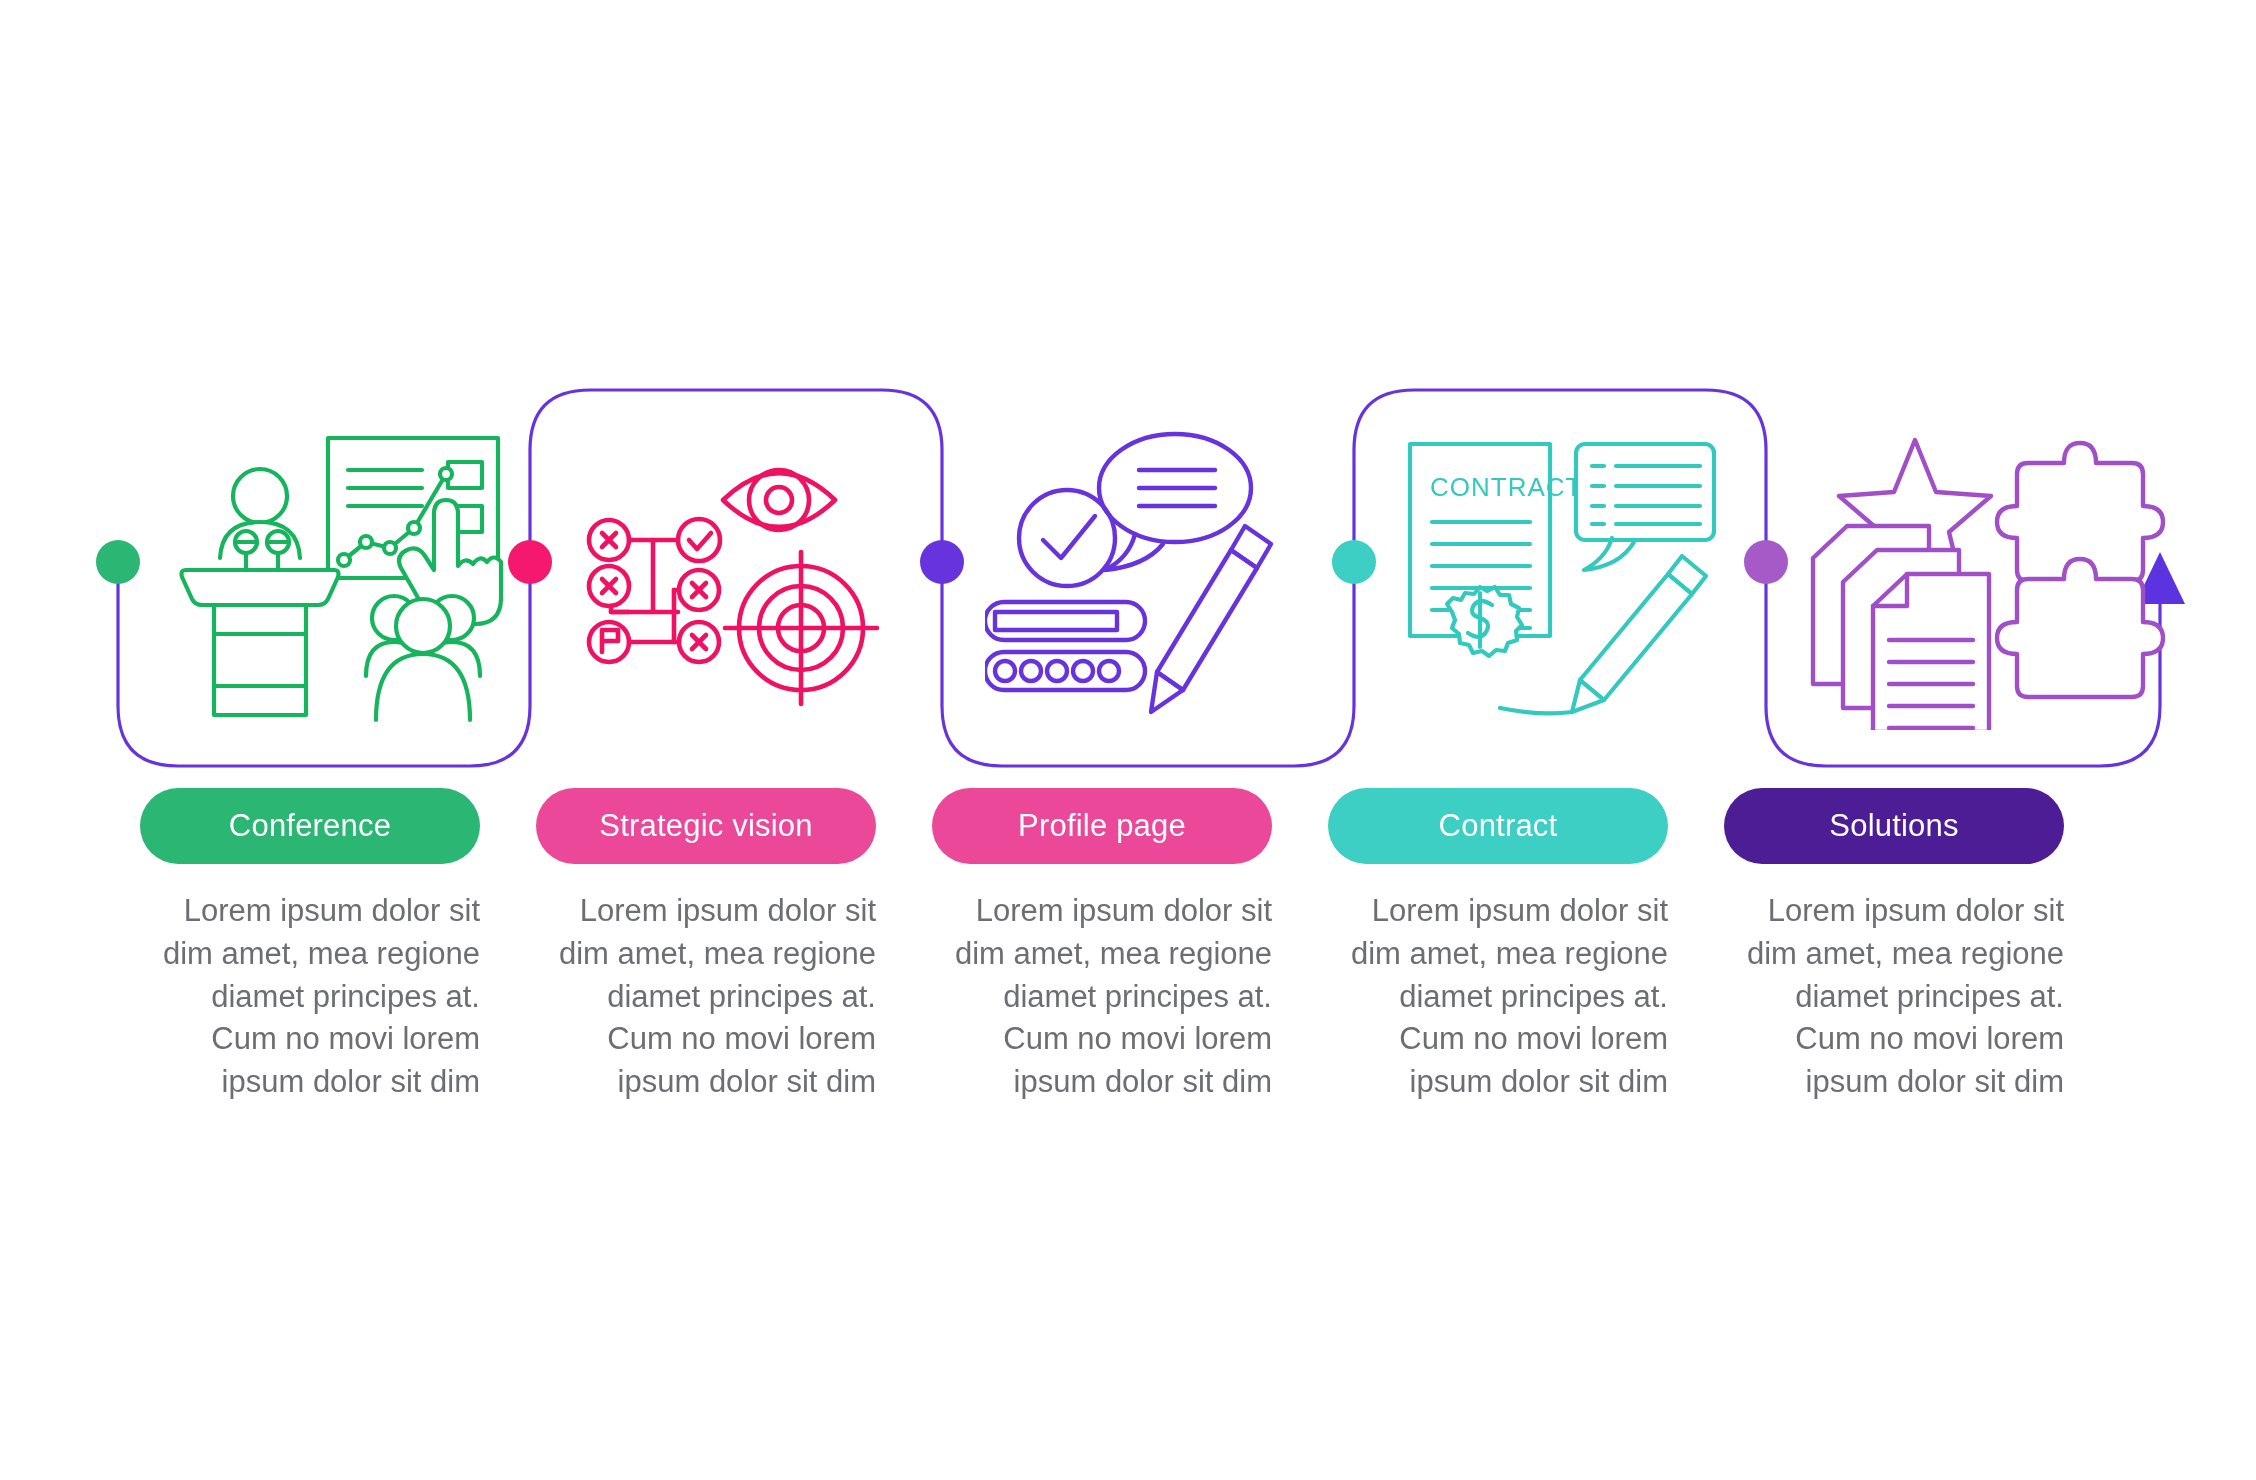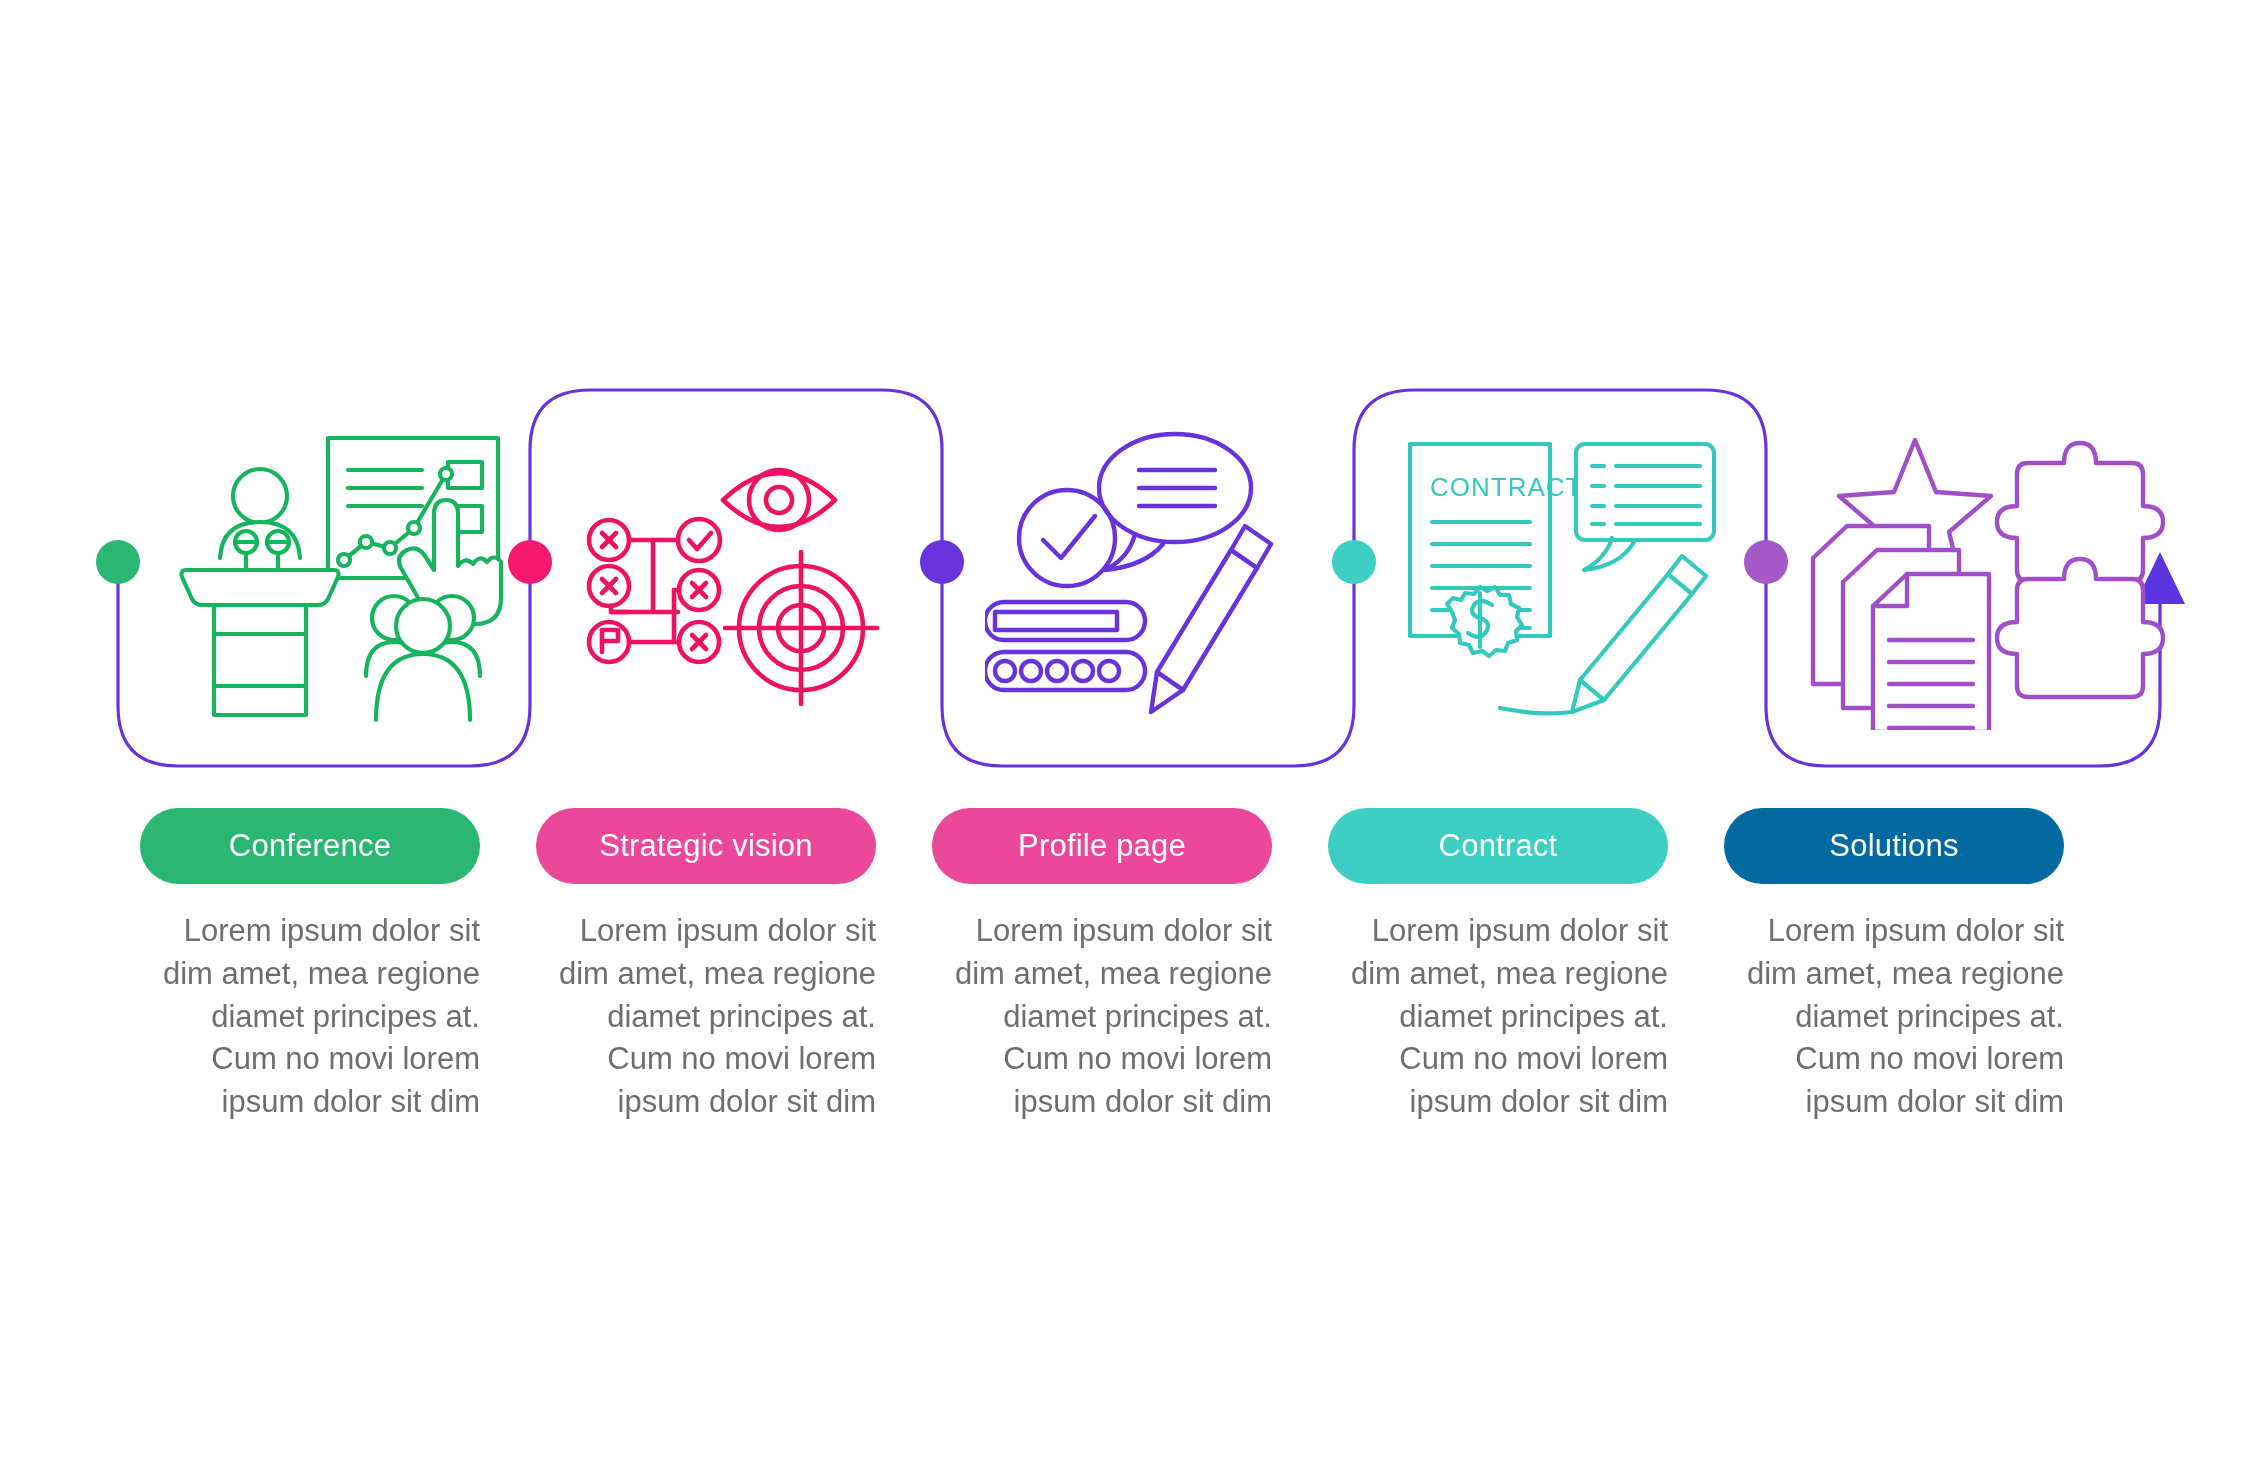--- a/index.html
+++ b/index.html
@@ -43,21 +43,21 @@
     width: 360px;
     height: 300px;
     top: 430px;
   }
   .icon-slot svg { display: block; width: 100%; height: 100%; }
 
   
   .columns {
     position: absolute;
     left: 140px;
-    top: 808px;
+    top: 788px;
     width: 1980px;
     display: flex;
     flex-direction: row;
   }
   .column {
     width: 396px;
     box-sizing: border-box;
     padding-right: 56px;
     display: flex;
     flex-direction: column;
@@ -306,21 +306,21 @@
     </div>
 
     <div class="column">
       <div class="pill" style="background:#3dcfc4;">
         <span>Contract</span>
       </div>
       <div class="desc">Lorem ipsum dolor sit dim amet, mea regione diamet principes at. Cum no movi lorem ipsum dolor sit dim</div>
     </div>
 
     <div class="column">
-      <div class="pill" style="background:#0369a1;">
+      <div class="pill" style="background:#4c1d95;">
         <span>Solutions</span>
       </div>
       <div class="desc">Lorem ipsum dolor sit dim amet, mea regione diamet principes at. Cum no movi lorem ipsum dolor sit dim</div>
     </div>
 
   </div>
 
 </div>
 
 </body></html>

